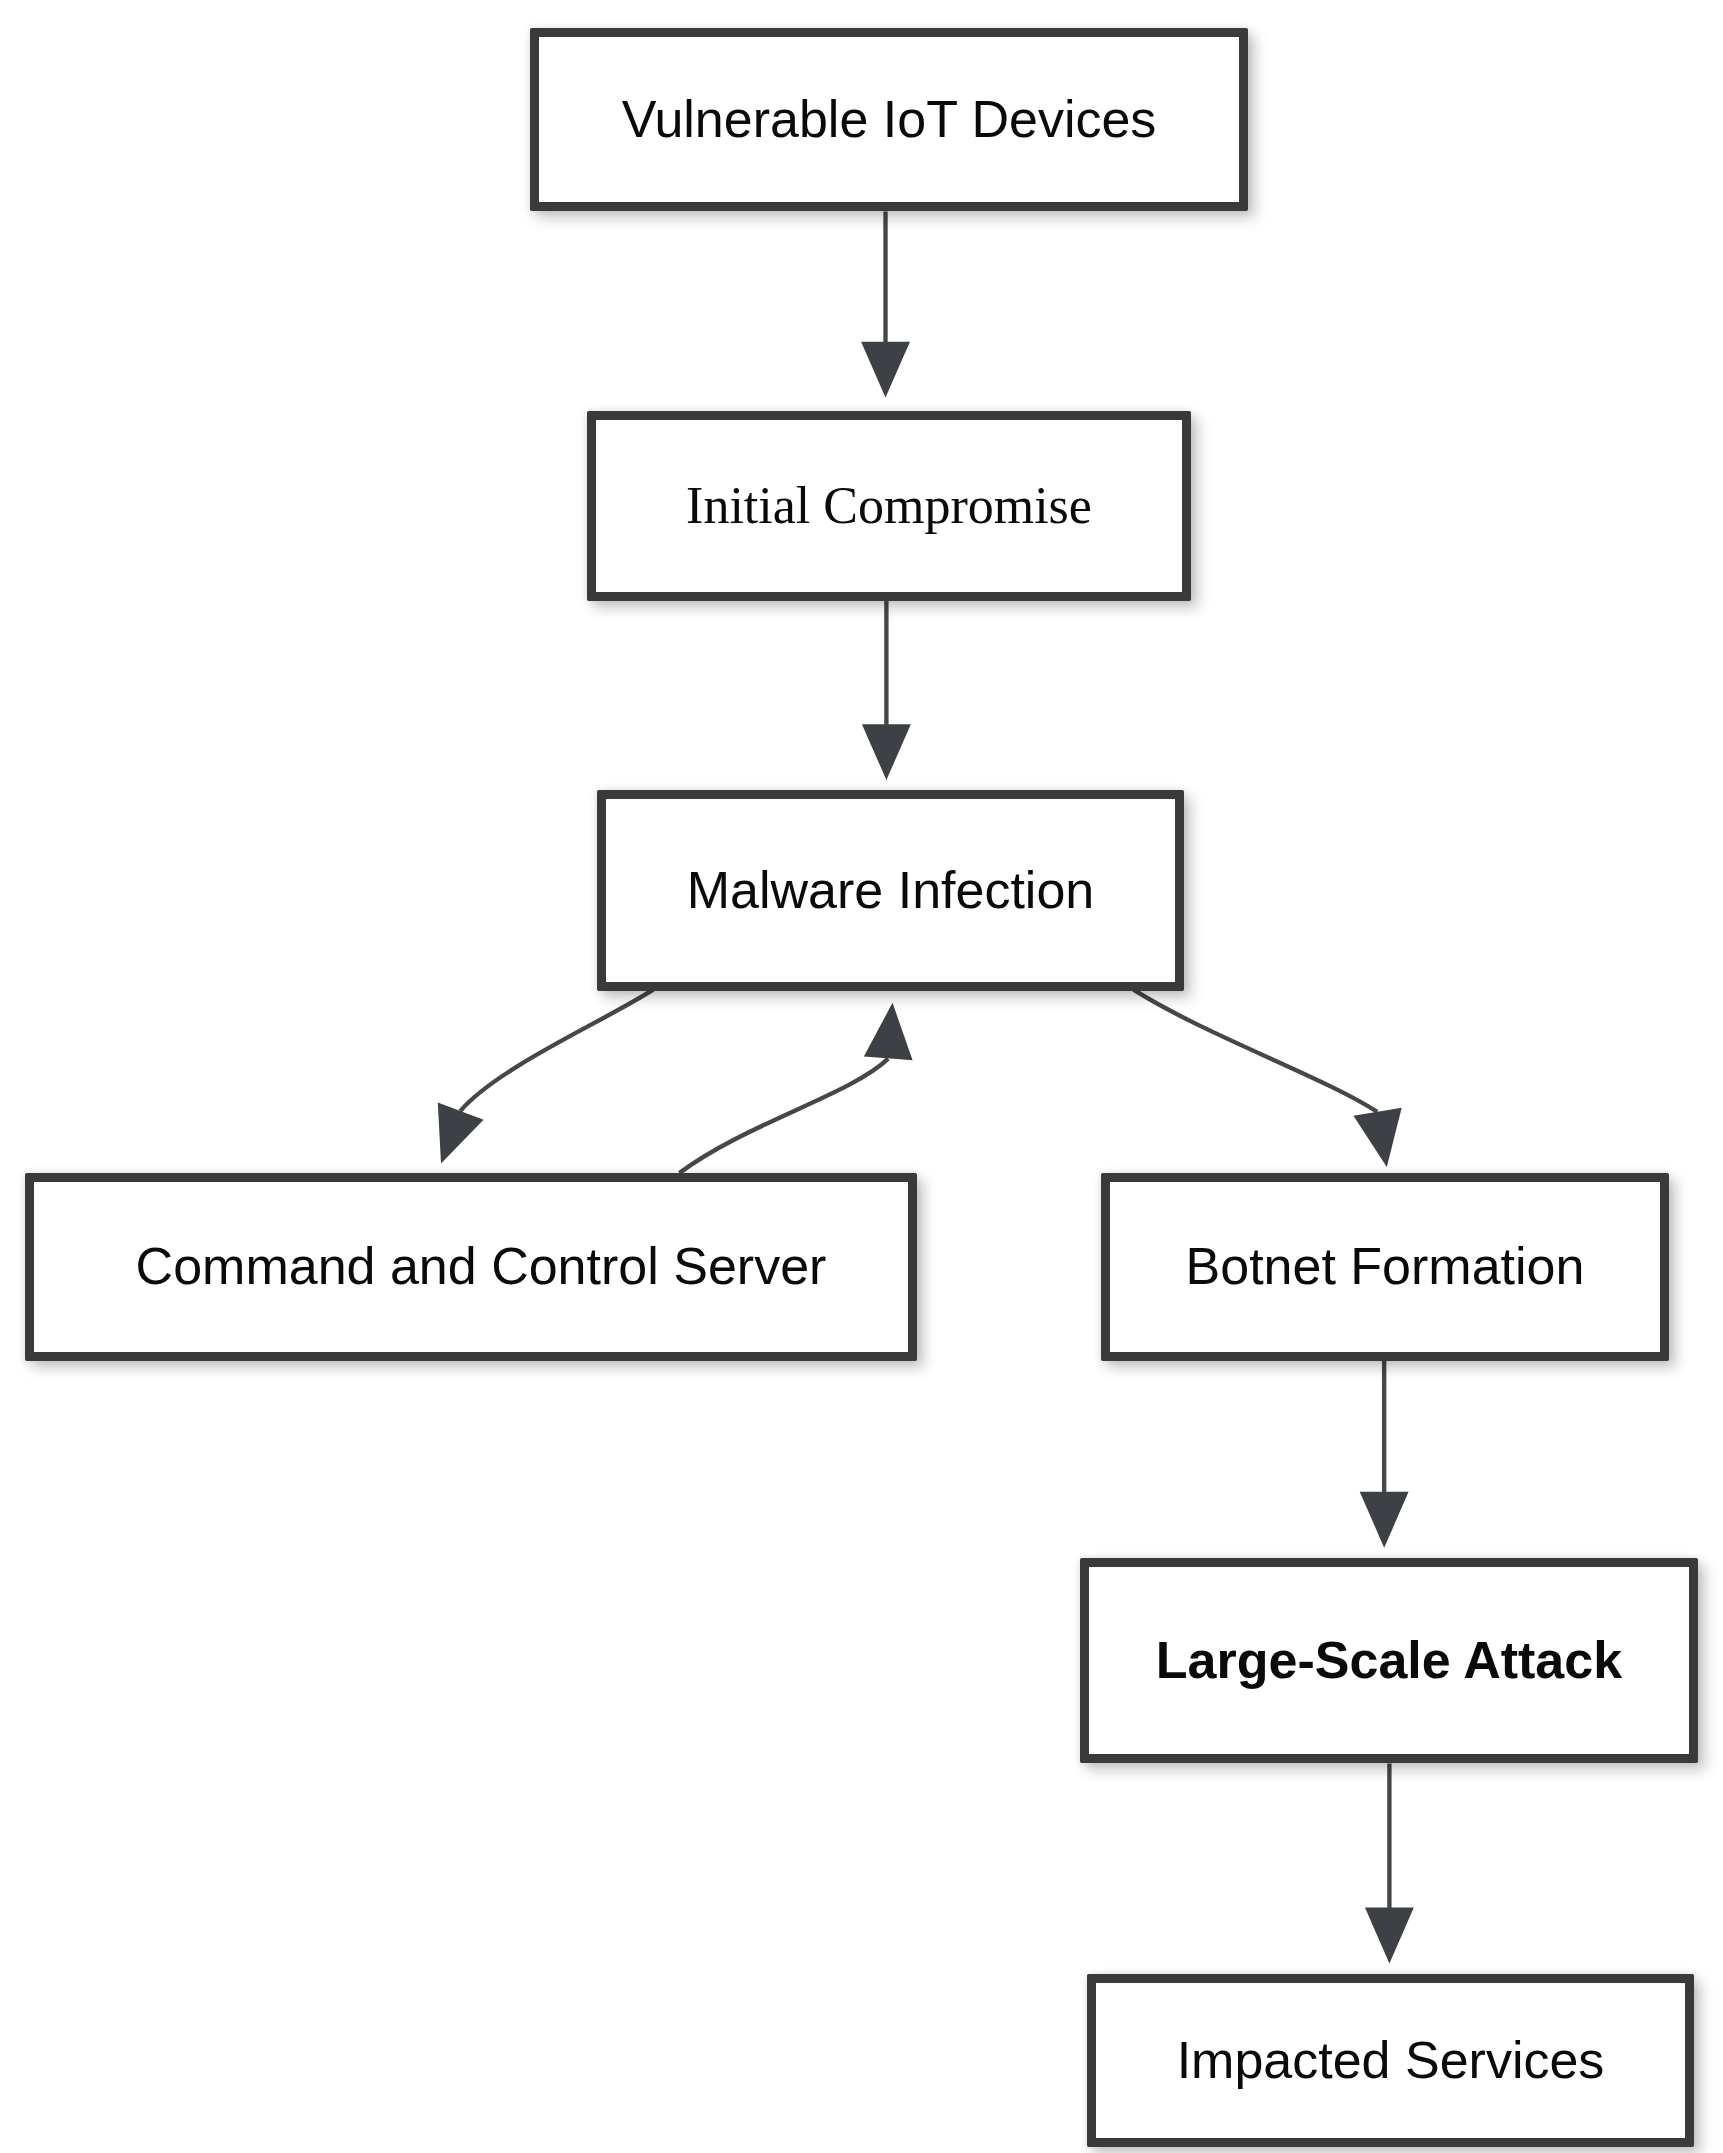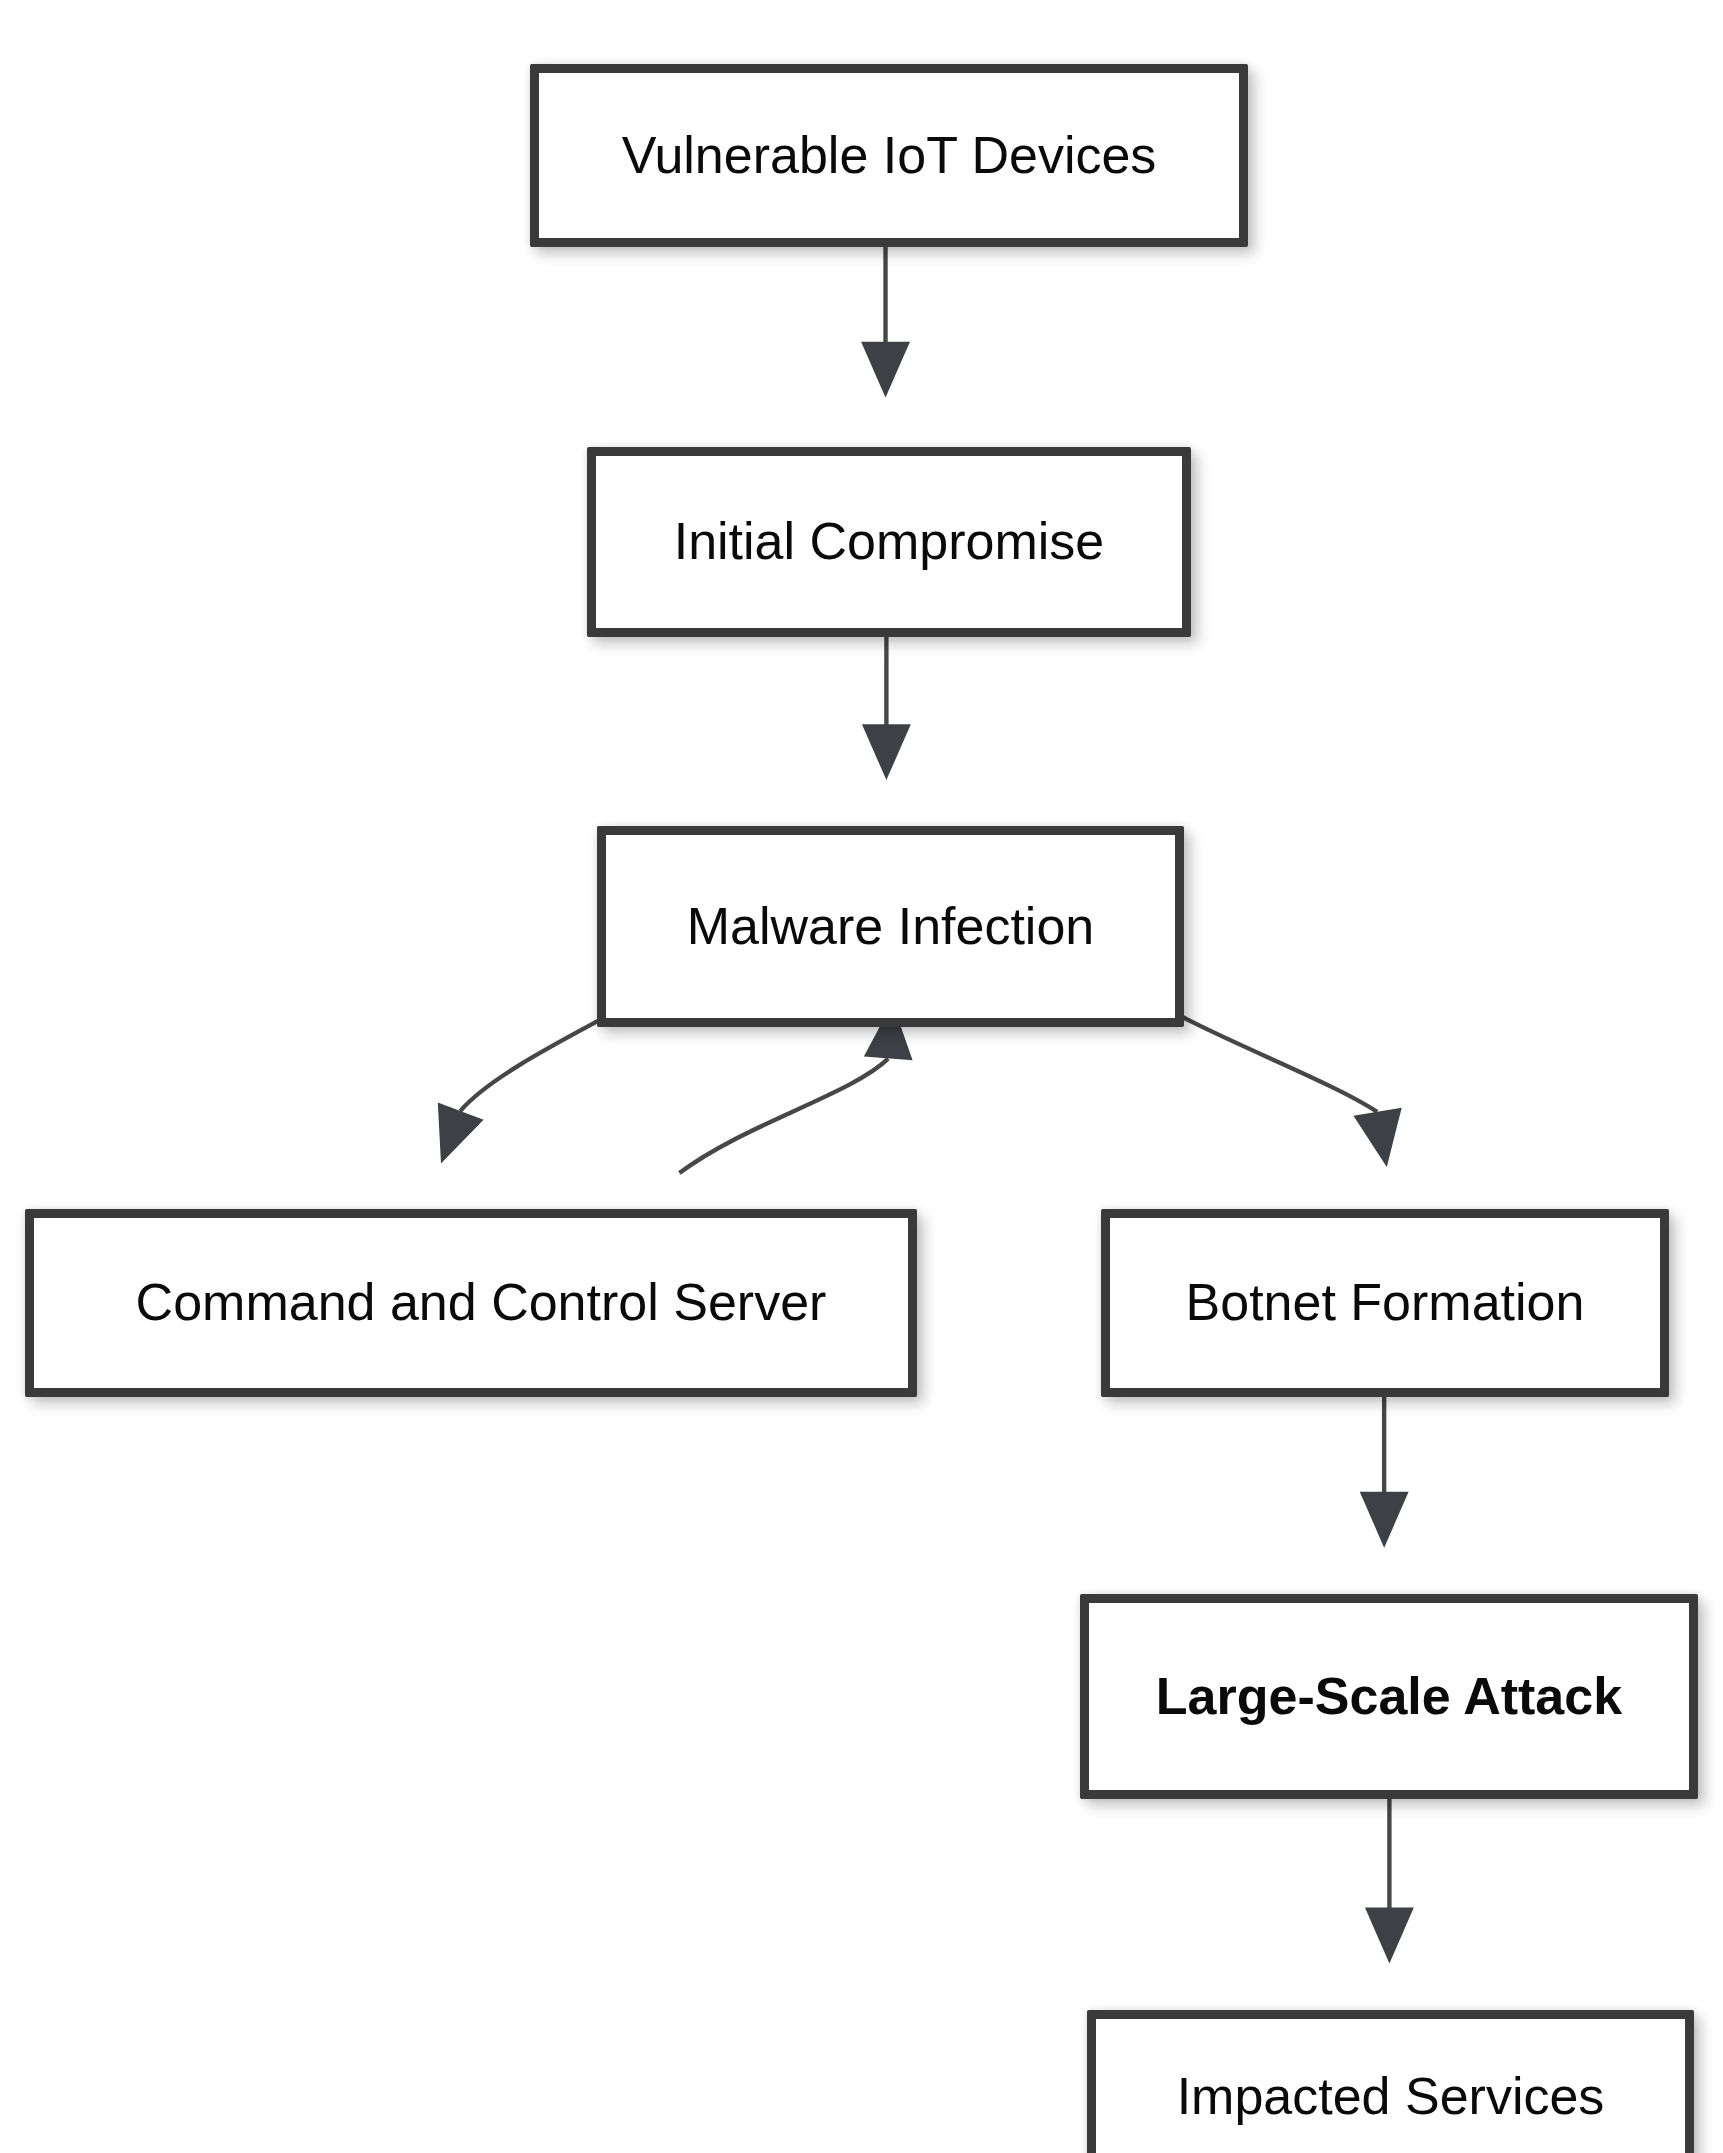--- a/index.html
+++ b/index.html
@@ -27,32 +27,31 @@
     position: absolute;
     box-sizing: border-box;
     background: #ffffff;
     border: 9.6px solid #3a3a3a;
     border-radius: 1.7px;
     display: flex;
     align-items: center;
     justify-content: center;
     z-index: 2;
     box-shadow: 0 0 8.7px rgba(0,0,0,0.10), 6.1px 7px 14px rgba(0,0,0,0.22);
-    margin-top: 36px;
   }
   .node .label {
     font-size: 52px;
     line-height: 1.1;
     color: #0a0a0a;
     white-space: nowrap;
     text-align: center;
   }
   
   #n-vulnerable { left: 530px;  top: 28px;   width: 718px;  height: 183px; }
-  #n-initial    { left: 587px;  top: 411px;  width: 604px;  height: 190px; }
+  #n-initial    { left: 587px;  top: 411px;  width: 604px;  height: 190px; font-family: Liberation Serif, serif; }
   #n-malware    { left: 597px;  top: 790px;  width: 587px;  height: 201px; }
   #n-cnc        { left: 25px;   top: 1173px; width: 892px; height: 188px; padding-left: 20px; }
   #n-botnet     { left: 1101px; top: 1173px; width: 568px;  height: 188px; }
   #n-attack     { left: 1080px; top: 1558px; width: 618px;  height: 205px; font-weight: bold; }
   #n-impacted   { left: 1087px; top: 1974px; width: 607px;  height: 173px; }
 
   .edge-line {
     fill: none;
     stroke: #474747;
     stroke-width: 5;

